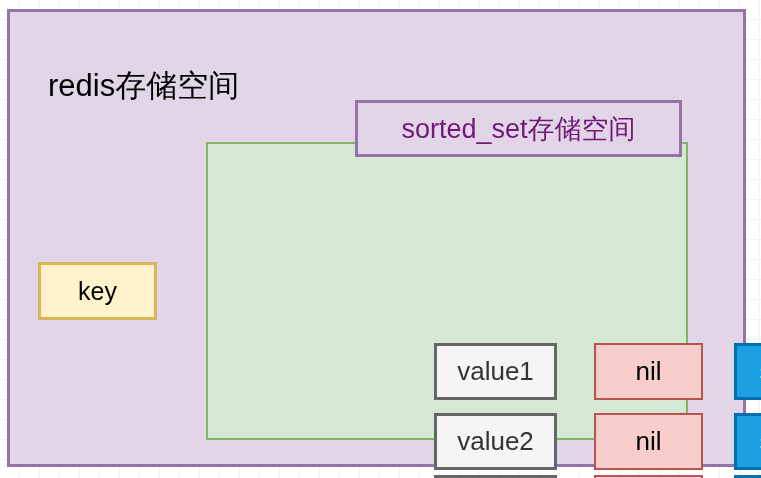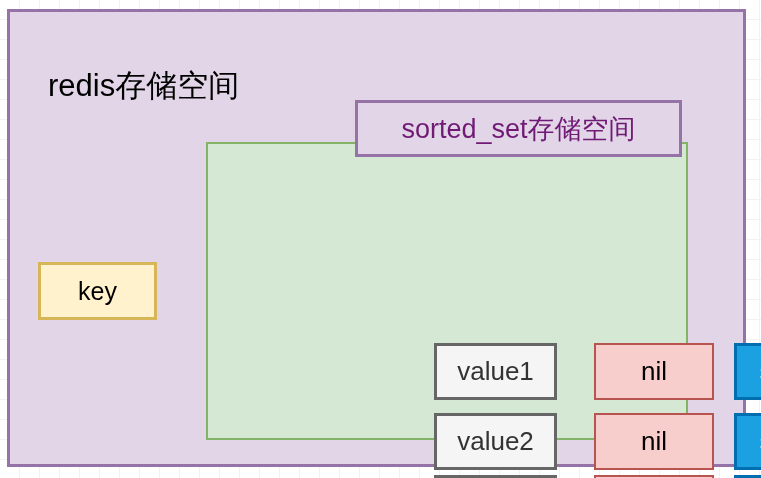--- a/index.html
+++ b/index.html
@@ -118,21 +118,21 @@
   .cell.value-cell {
     left: 226px;
     width: 123px;
     background-color: #f5f5f5;
     border: 3px solid #666666;
     color: #333333;
   }
 
   .cell.nil-cell {
     left: 386px;
-    width: 120px;
+    width: 109px;
     background-color: #f8cecc;
     border: 2px solid #b85450;
     color: #000000;
   }
 
   .cell.score-cell {
     left: 526px;
     width: 129px;
     background-color: #1ba1e2;
     border: 3px solid #006eaf;

